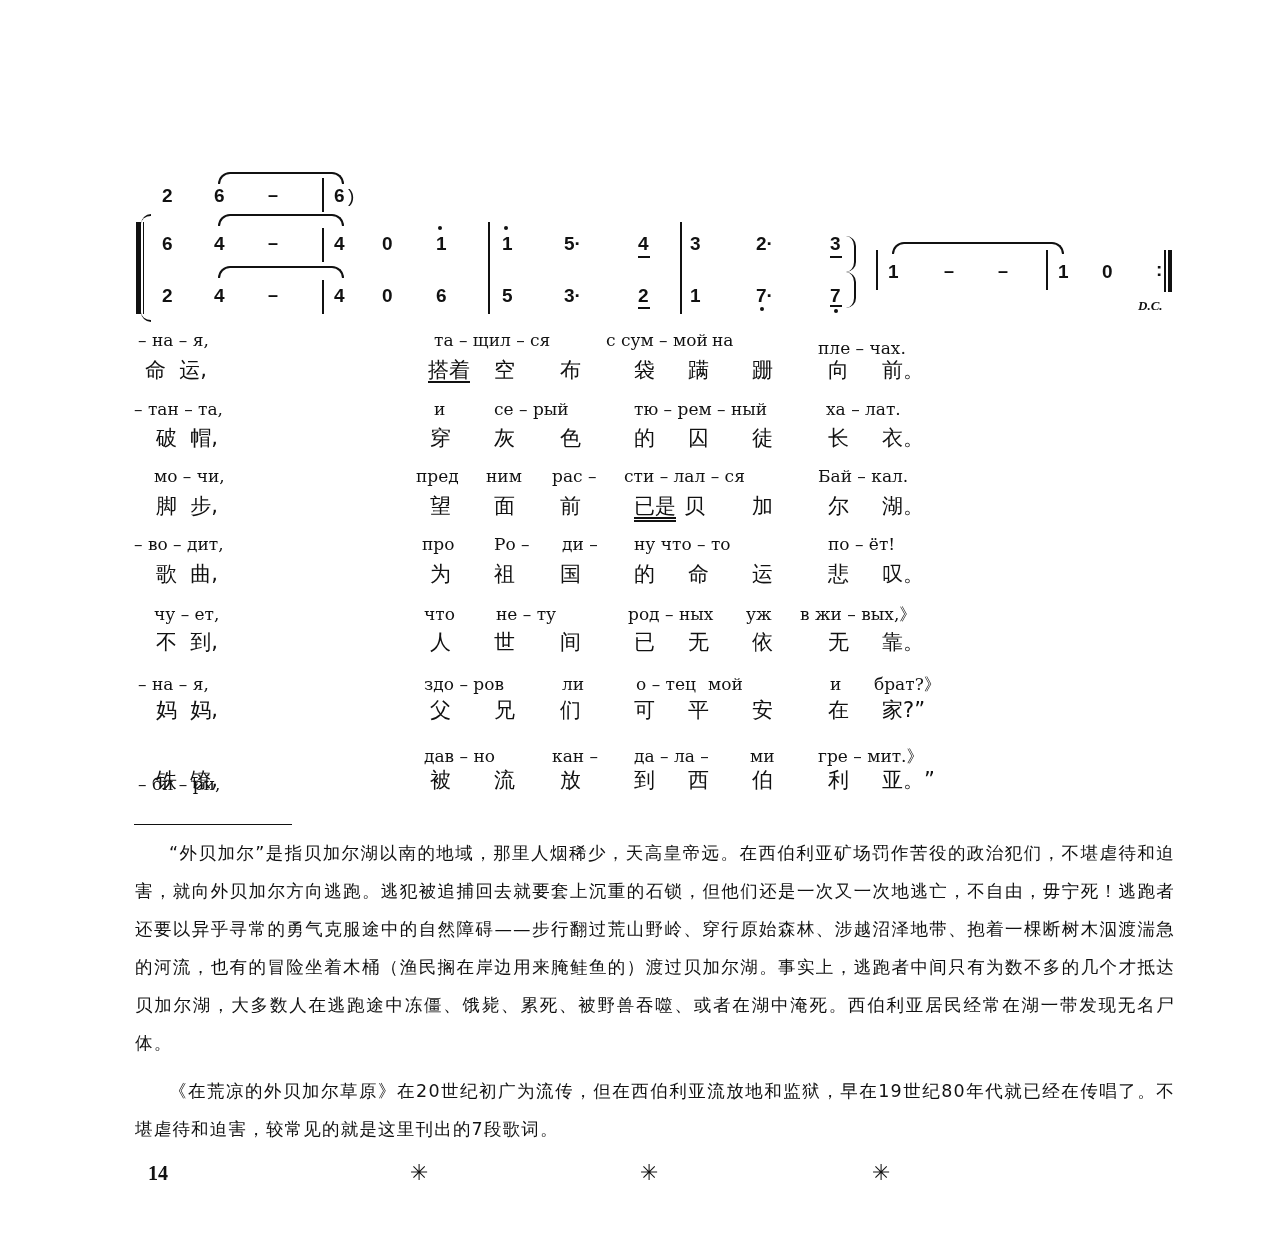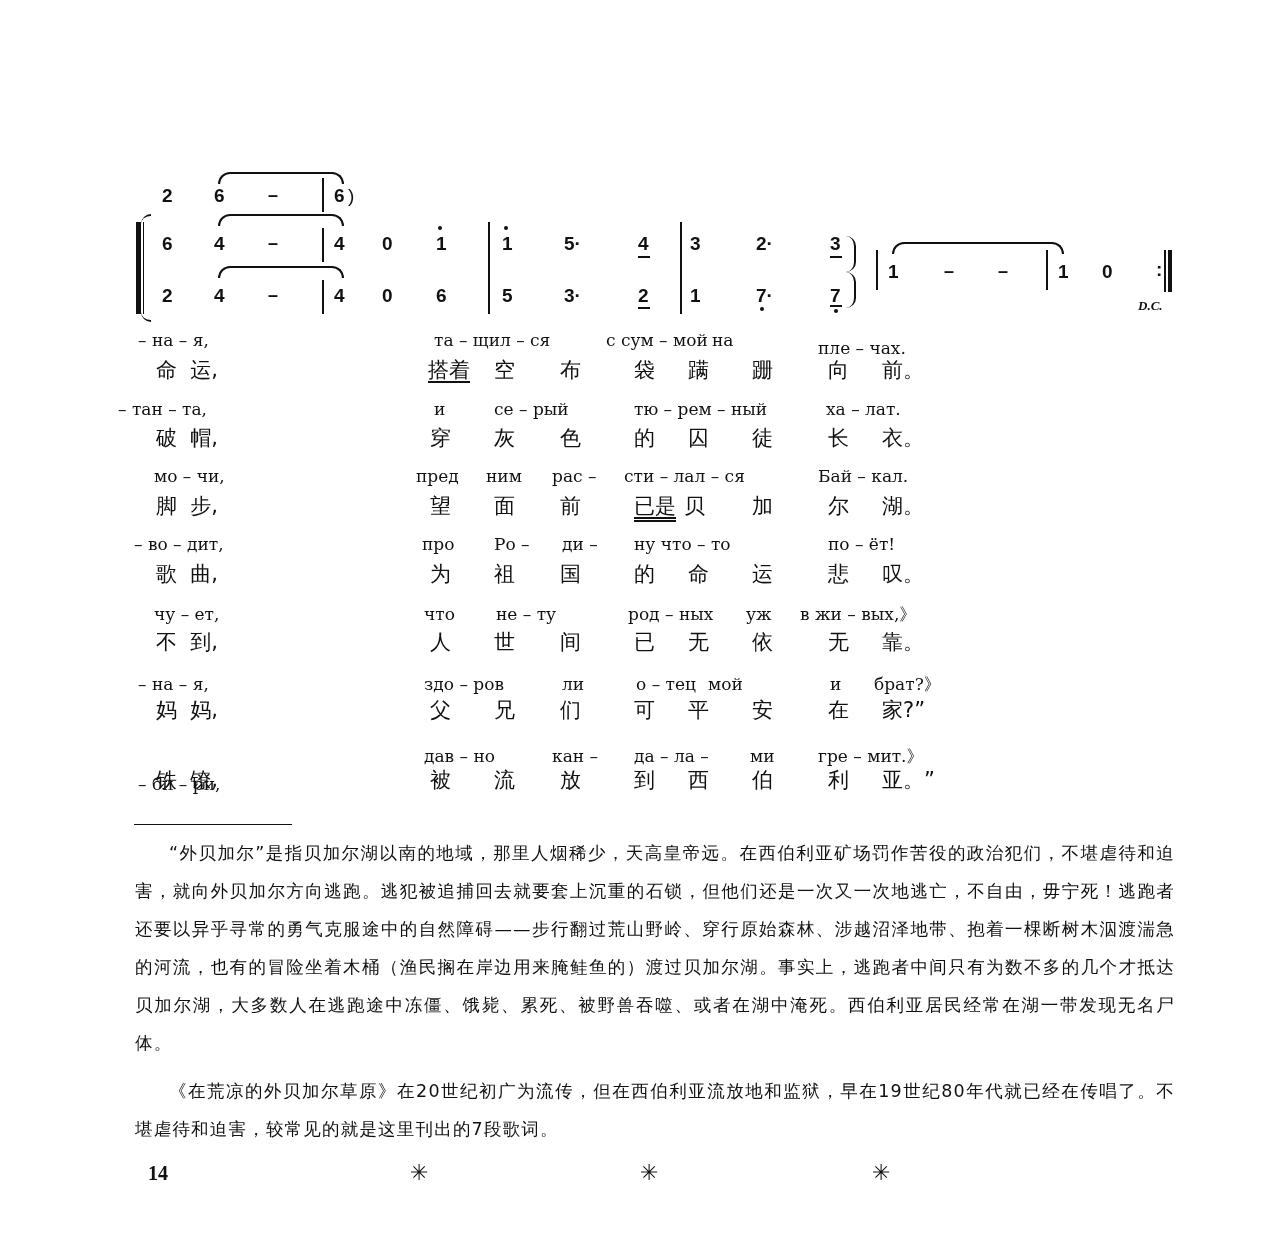--- a/index.html
+++ b/index.html
@@ -105,33 +105,33 @@
 </div>
 
 <div>
 
   <div>
     <span class="ru" style="left:138px;top:332px">– на – я,</span>
     <span class="ru" style="left:434px;top:332px">та – щил – ся</span>
     <span class="ru" style="left:606px;top:332px">с сум – мой</span>
     <span class="ru" style="left:712px;top:332px">на</span>
     <span class="ru" style="left:818px;top:340px">пле – чах.</span>
-    <span class="zh" style="left:156px;top:360px">命  运,</span>
+    <span class="zh" style="left:145px;top:360px">命  运,</span>
     <span class="zh zh-ul" style="left:428px;top:360px">搭着</span>
     <span class="zh" style="left:494px;top:360px">空</span>
     <span class="zh" style="left:560px;top:360px">布</span>
     <span class="zh" style="left:634px;top:360px">袋</span>
     <span class="zh" style="left:688px;top:360px">蹒</span>
     <span class="zh" style="left:752px;top:360px">跚</span>
     <span class="zh" style="left:828px;top:360px">向</span>
     <span class="zh" style="left:882px;top:360px">前。</span>
   </div>
 
   <div>
-    <span class="ru" style="left:118px;top:401px">– тан – та,</span>
+    <span class="ru" style="left:134px;top:401px">– тан – та,</span>
     <span class="ru" style="left:434px;top:401px">и</span>
     <span class="ru" style="left:494px;top:401px">се – рый</span>
     <span class="ru" style="left:634px;top:401px">тю – рем – ный</span>
     <span class="ru" style="left:826px;top:401px">ха – лат.</span>
     <span class="zh" style="left:156px;top:428px">破  帽,</span>
     <span class="zh" style="left:430px;top:428px">穿</span>
     <span class="zh" style="left:494px;top:428px">灰</span>
     <span class="zh" style="left:560px;top:428px">色</span>
     <span class="zh" style="left:634px;top:428px">的</span>
     <span class="zh" style="left:688px;top:428px">囚</span>

